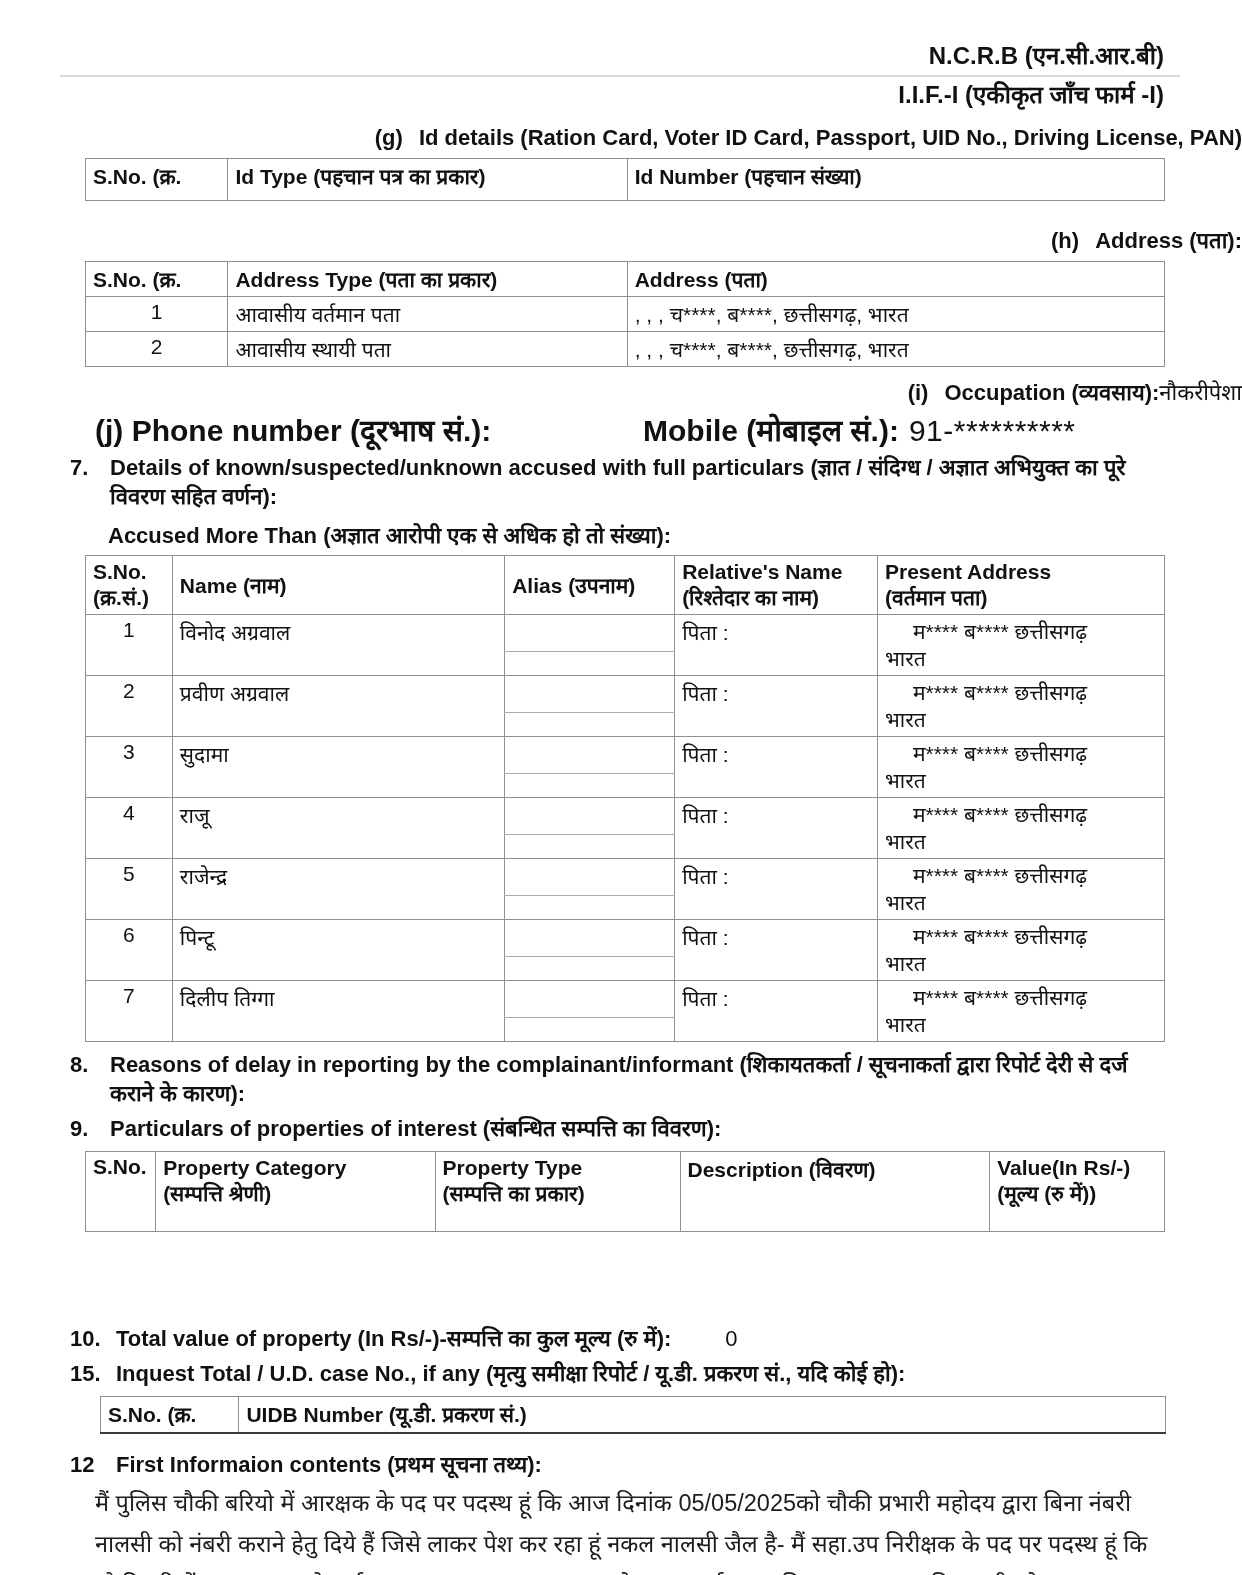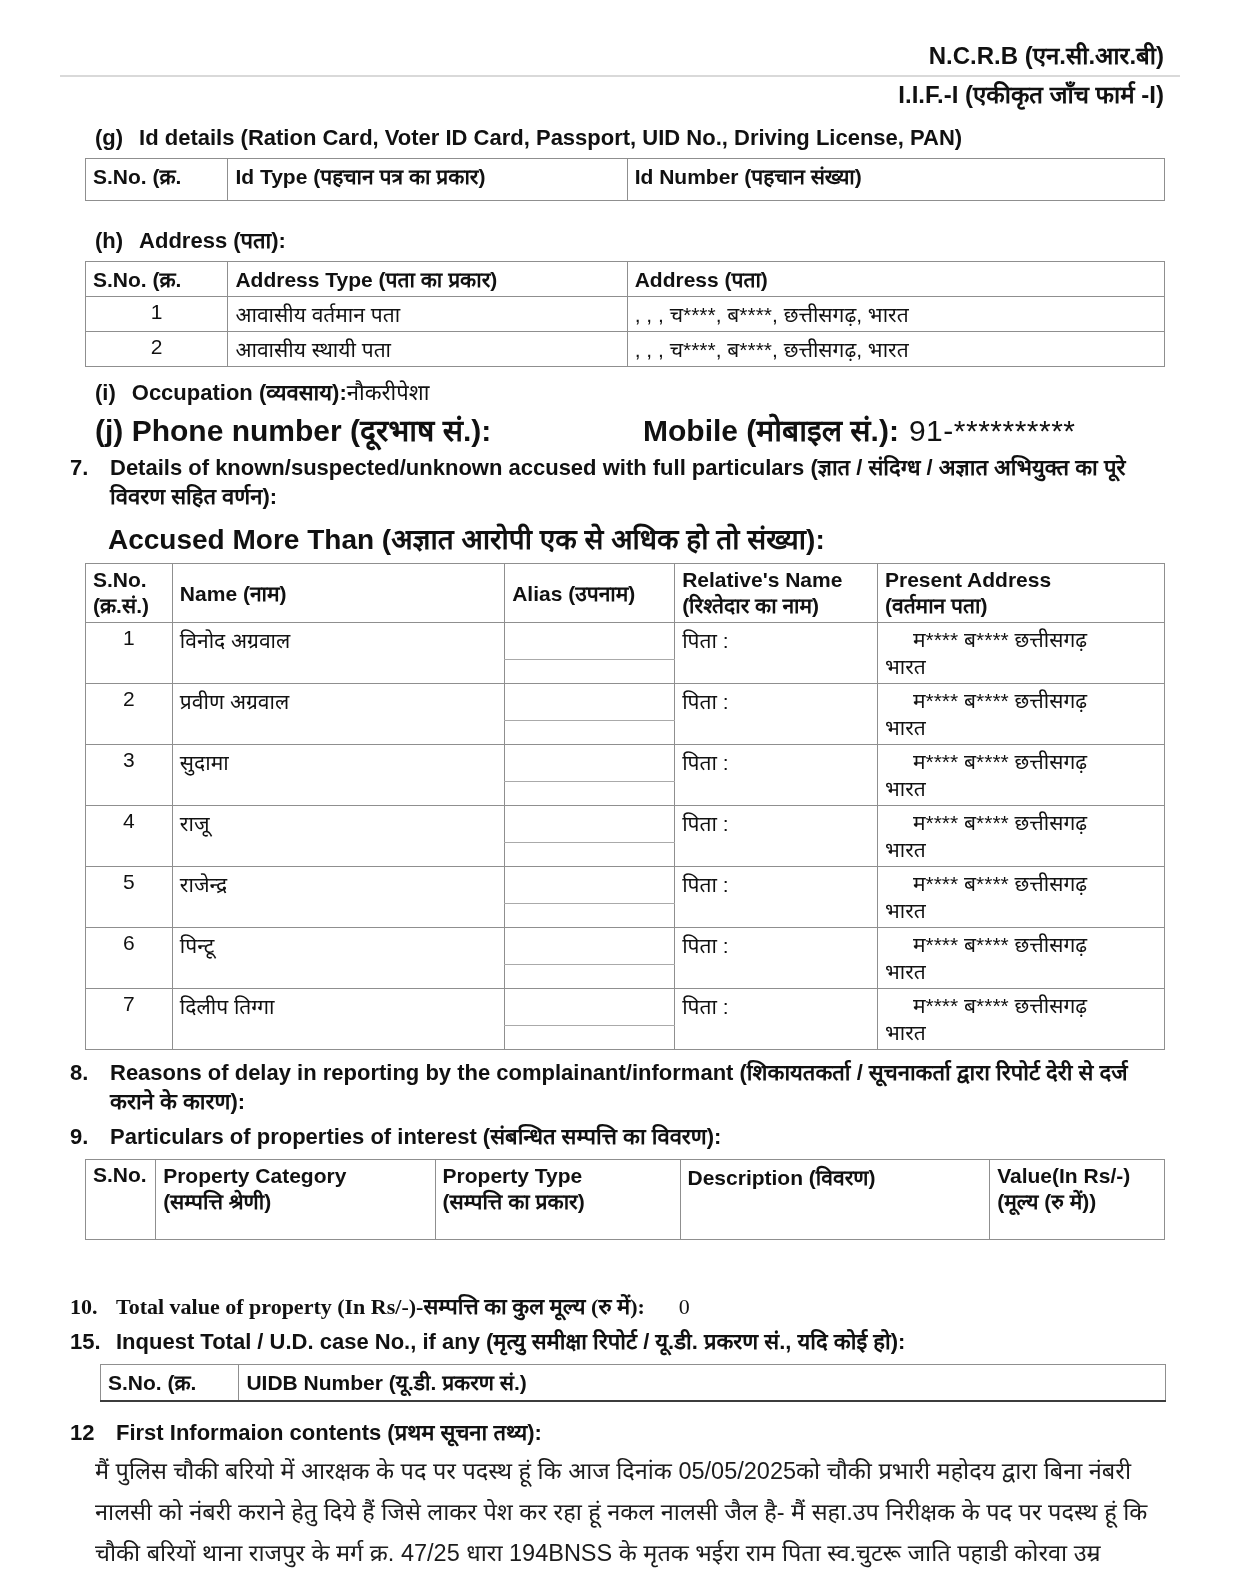--- a/index.html
+++ b/index.html
@@ -7,21 +7,21 @@
   .page {
     width:1242px; height:1575px; background:#fff; position:relative; overflow:hidden;
     font-family:"Liberation Sans","DejaVu Sans",sans-serif; color:#111;
   }
   
   .doc-header { padding-top:40px; text-align:right; }
   .hline { font-size:24px; font-weight:bold; padding-right:78px; line-height:31px; }
   .rule { border:none; border-top:2px solid #d9d9d9; margin:4px 62px 2px 60px; }
 
   
-  .lhead { margin:14px 0 0 95px; font-size:22px; font-weight:bold; line-height:28px; }
+  .lhead { margin:14px 0 0 95px; font-size:22px; font-weight:bold; line-height:28px;text-align:right; }
   .lhead .lbl { margin-right:16px; }
   .val-normal { font-weight:400; }
 
   
   table.tbl { border-collapse:collapse; margin-left:85px; width:1080px; font-size:21px; table-layout:fixed;border-radius:12px; }
   table.tbl th, table.tbl td { border:1px solid #8f8f8f; padding:3px 7px; text-align:left; vertical-align:top; }
   table.tbl { border:1.5px solid #4a4a4a; }
   table.tbl th { font-weight:bold; }
   .two-line span { display:block; line-height:26px; }
   .cellcenter { text-align:center !important; }
@@ -29,50 +29,50 @@
 
   .idtbl th { height:42px; vertical-align:middle; }
   .addrtbl th { height:34px; vertical-align:middle; }
   .addrtbl td { height:31px; }
 
   
   .sec { display:flex; margin-left:70px; width:1105px; font-size:22px; font-weight:bold; line-height:29px; }
   .secnum { flex:none; width:40px; }
   .secnum.w2 { width:46px; }
   .sectext { flex:1; }
-  .subhead { margin:8px 12px 0 108px; font-size:28px; font-weight:bold; }
+  .subhead { margin:8px 12px 0 108px; font-size:22px; font-weight:bold; }
 
   
   .acctbl { margin-top:6px; }
   .acctbl th { height:52px; }
   .acctbl td { height:54px; }
   .aliascell { position:relative; }
   .alias-div { position:absolute; left:-1px; right:-1px; top:60%; border-top:1px solid #aaa; }
   .addr1 { text-indent:28px; line-height:27px; }
   .addr2 { line-height:27px; }
 
   .proptbl th { height:80px; }
 
   .uidbtbl { margin-left:100px !important; width:1066px !important; border:1px solid #9a9a9a !important; border-bottom:2px solid #3c3c3c !important; }
   .uidbtbl th { height:36px; vertical-align:middle; }
 
   .jrow { display:flex; margin:10px 0 0 95px; font-size:30px; line-height:28px; }
   .jtitle { font-weight:bold; flex:none; width:548px; }
   .jmobile { font-weight:bold; }
   .jvalue { font-weight:400; margin-left:10px; letter-spacing:0.5px; }
 
-  .tenrow { display:flex; }
+  .tenrow { display:flex;gap:20px; }
   .ten-val { font-weight:400; margin-left:34px; }
 
   
   .fir { margin:4px 0 0 95px; width:1065px; font-size:23.5px; font-weight:400; color:#1c1c1c; }
   .fir div { line-height:41px; }
 
   .mt6{margin-top:6px;} .mt8{margin-top:8px;} .mt12{margin-top:12px;}
-  .mt16{margin-top:16px;} .mt26{margin-top:26px;} .gap-props{margin-top:52px;font-family:Liberation Serif, serif;}
+  .mt16{margin-top:16px;} .mt26{margin-top:26px;} .gap-props{margin-top:92px;}
 </style>
 </head>
 <body>
 
 <div class="page">
 
   <div class="doc-header">
     <div class="hline">N.C.R.B (एन.सी.आर.बी)</div>
     <hr class="rule">
     <div class="hline">I.I.F.-I (एकीकृत जाँच फार्म -I)</div>

